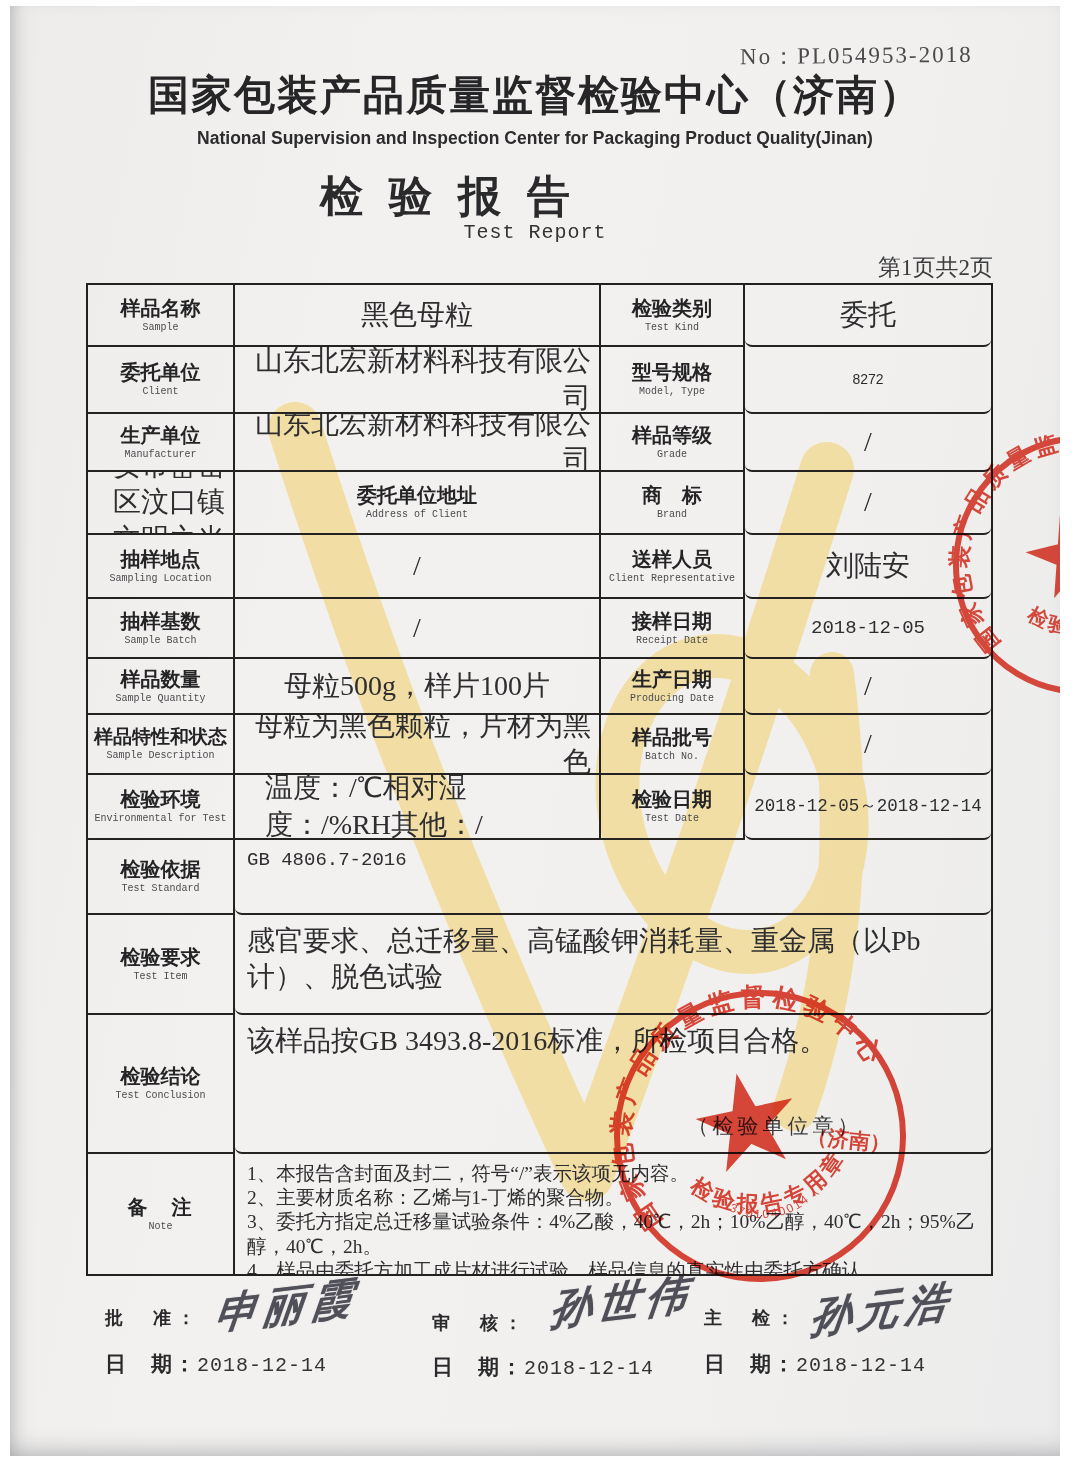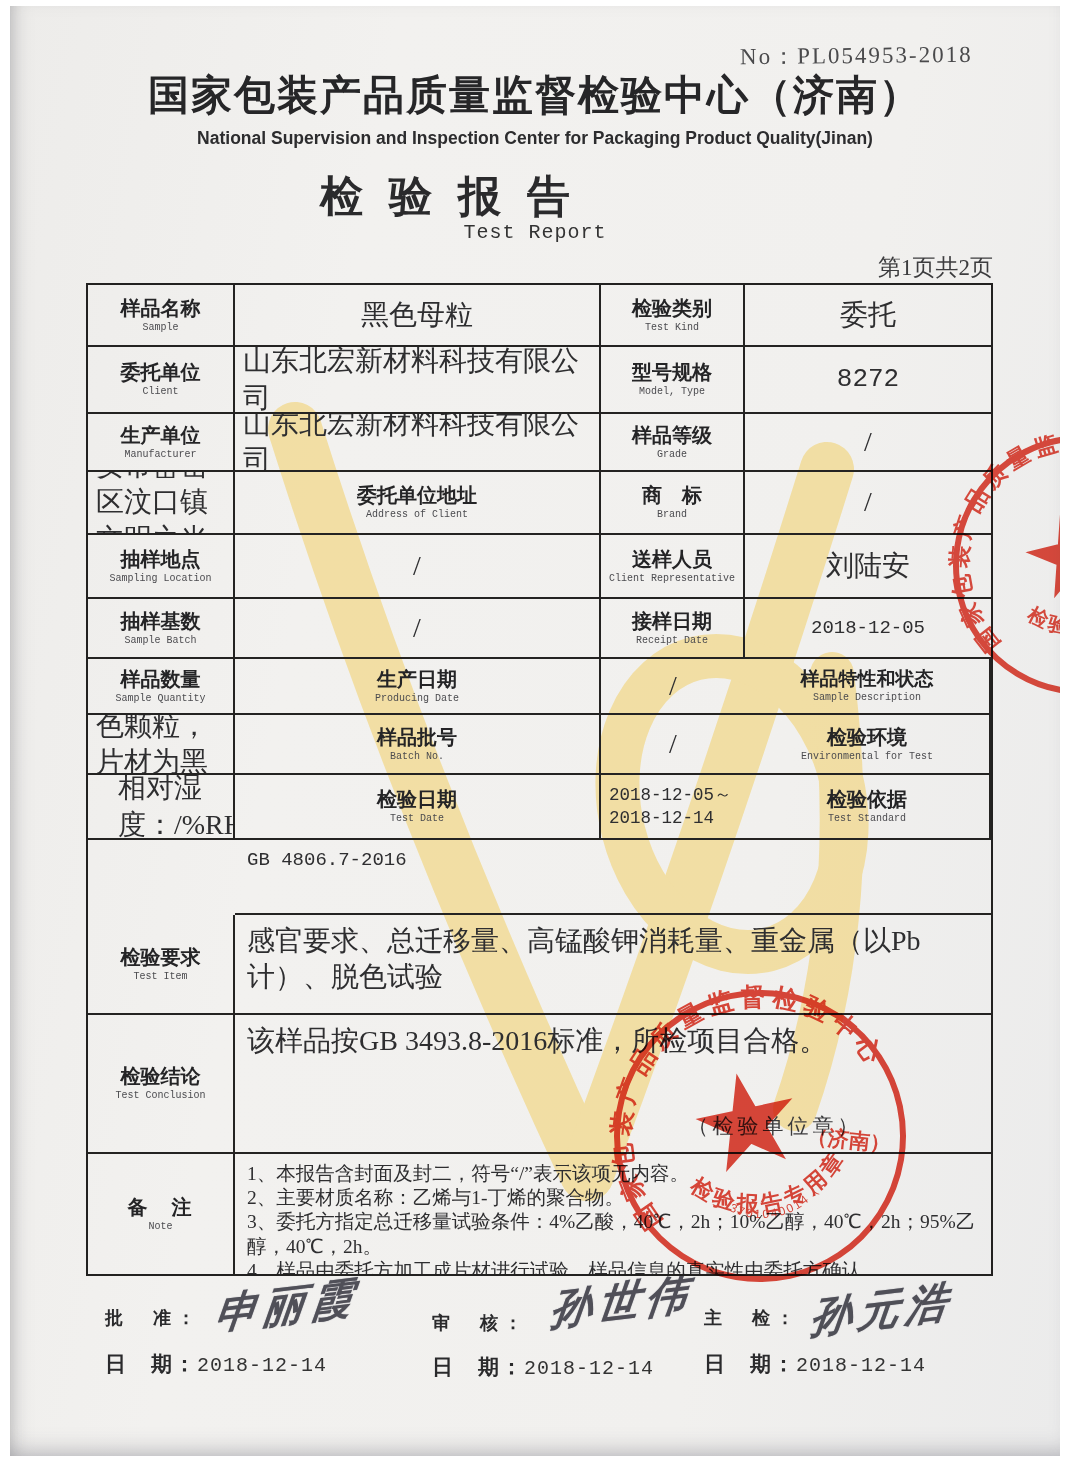--- a/index.html
+++ b/index.html
@@ -23,22 +23,22 @@
   
   .wm{left:225px;top:368px;z-index:1;opacity:.55;}
 
   
   .tbl{left:76px;top:277px;width:903px;z-index:2;display:grid;
     grid-template-columns:147px 366px 144px 246px;
     grid-template-rows:62px 67px 58px 63px 64px 60px 56px 60px 65px 75px 100px 139px 120px;
     border:2.5px solid #222120;}
   .cell{border-right:2px solid #242322;border-bottom:2px solid #242322;
     display:flex;flex-direction:column;align-items:center;justify-content:center;
-    text-align:left;overflow:hidden;background:transparent;}
-  .cell.nr{border-right:none;}
+    text-align:right;overflow:hidden;background:transparent;}
+  .cell.nr{border-right:none;border-radius:7px;}
   .cell.nb{border-bottom:none;}
   .cell.span3{grid-column:2/5;}
   .lbl-cn{font-size:20px;font-weight:bold;color:#242426;line-height:1.15;}
   .lbl-en{font-family:"Liberation Mono","DejaVu Sans Mono",monospace;font-size:10px;color:#4b4b4f;line-height:1.15;margin-top:2px;}
   .val{font-family:"Liberation Serif",serif;font-size:28px;color:#2e2e30;line-height:1.3;padding:2px 8px;}
   .cell.topleft{align-items:flex-start;justify-content:flex-start;text-align:left;padding:8px 12px;}
   .cell.leftpad{align-items:flex-start;text-align:left;padding-left:22px;}
   .notes{font-family:"Liberation Serif",serif;font-size:19.5px;color:#2e2e30;line-height:1.24;text-align:left;}
 
   
@@ -102,21 +102,21 @@
         <div class="lbl-en">Client</div>
       </div>
     <div class="cell">
         <div class="val">山东北宏新材料科技有限公司</div>
       </div>
     <div class="cell">
       <div class="lbl-cn">型号规格</div>
         <div class="lbl-en">Model, Type</div>
       </div>
     <div class="cell nr">
-        <div class="val" style="font-family:Liberation Mono, monospace;font-size:26px;">8272</div>
+        <div class="val" style="font-family:Liberation Sans, sans-serif;font-size:14px;">8272</div>
       </div>
 
     <div class="cell">
       <div class="lbl-cn">生产单位</div>
         <div class="lbl-en">Manufacturer</div>
       </div>
     <div class="cell">
         <div class="val">山东北宏新材料科技有限公司</div>
       </div>
     <div class="cell">
@@ -168,20 +168,23 @@
       <div class="lbl-cn">接样日期</div>
         <div class="lbl-en">Receipt Date</div>
       </div>
     <div class="cell nr">
         <div class="val" style="font-family:'Liberation Mono','DejaVu Sans Mono',monospace;font-size:19px;">2018-12-05</div>
       </div>
 
     <div class="cell">
       <div class="lbl-cn">样品数量</div>
         <div class="lbl-en">Sample Quantity</div>
+      </div>
+    <div class="cell">
+        <div class="val">母粒500g，样片100片</div>
       </div>
     <div class="cell">
       <div class="lbl-cn">生产日期</div>
         <div class="lbl-en">Producing Date</div>
       </div>
     <div class="cell nr">
         <div class="val">/</div>
       </div>
 
     <div class="cell">

